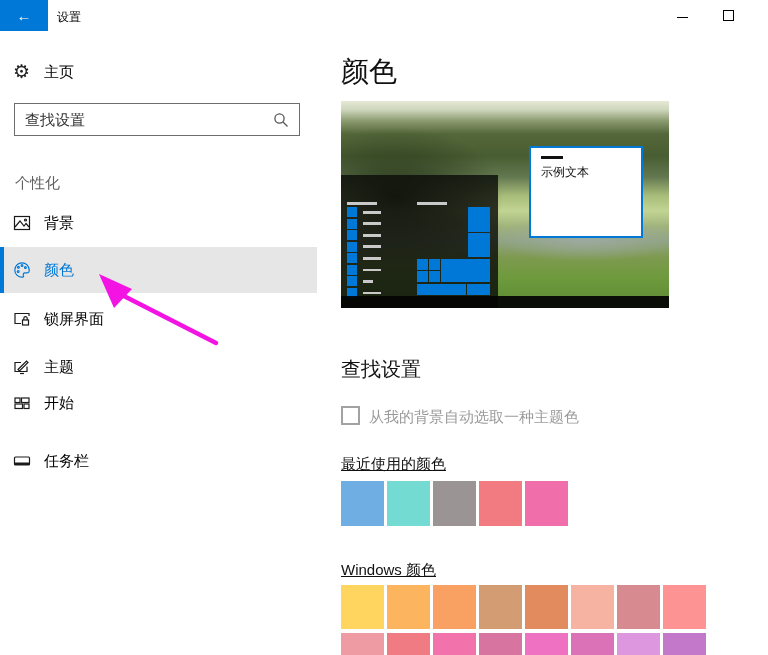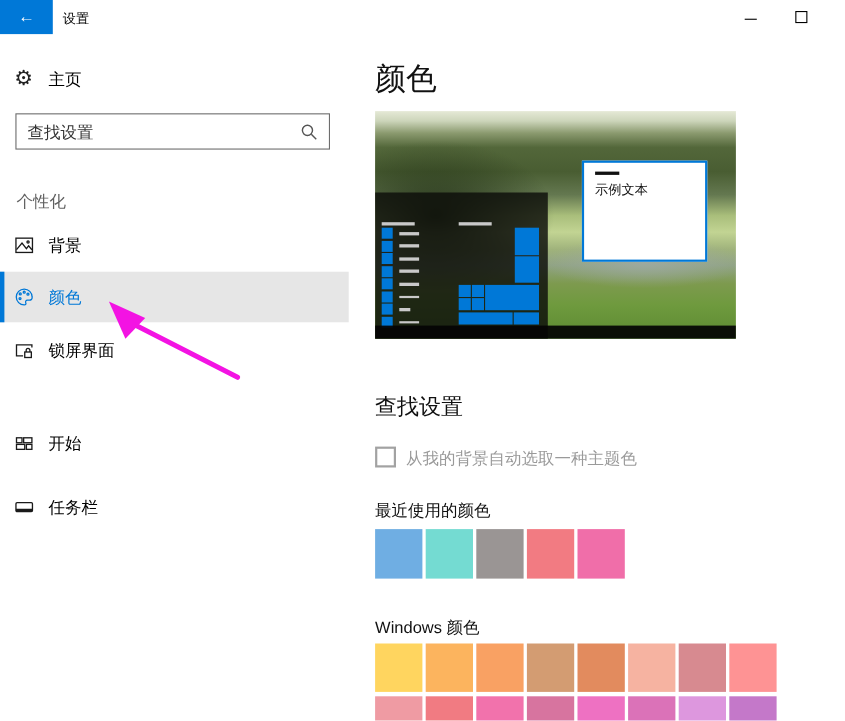--- a/index.html
+++ b/index.html
@@ -58,21 +58,21 @@
   .pv-bigtile { display:flex; align-items:center; justify-content:center; color:#fff; font-size:19px; }
   .pv-window { position:absolute; left:188px; top:45px; width:114px; height:92px; background:#fff; border:2px solid #0078d7; }
   .pv-window .wdash { position:absolute; left:10px; top:8px; width:22px; height:3px; background:#111; }
   .pv-window .wtext { position:absolute; left:10px; top:16px; font-size:12px; color:#111; }
 
   .sec-heading { position:absolute; left:341px; top:356px; font-size:20px; color:#111; }
   .chk-row { position:absolute; left:341px; top:406px; height:20px; }
   .chk-box { position:absolute; left:0; top:0; width:19px; height:19px; border:2px solid #a2a2a2; background:#fff; }
   .chk-lbl { position:absolute; left:28px; top:2px; font-size:15px; color:#9a9a9a; white-space:nowrap; }
 
-  .group-lbl { position:absolute; left:341px; font-size:15px; color:#111; }
+  .group-lbl { position:absolute; left:341px; font-size:15px; color:#111;text-decoration:underline; }
   .swatch-row { position:absolute; left:341px; display:flex; gap:3px; }
   .swatch { width:43px; height:44px; }
   .swatch-row.recent .swatch { height:45px; }
 </style>
 </head>
 <body>
 
 <div id="app">
 
   <div class="back-btn">
@@ -124,20 +124,28 @@
 
   <div class="side-item" style="top:296px;">
     <svg class="icon" viewBox="0 0 18 18">
       <path d="M16 6 V3.5 H2 v10 h6"></path>
       <rect x="9.5" y="10" width="6" height="5"></rect>
       <path d="M10.8 10 v-1.6 a1.7 1.7 0 0 1 3.4 0 V10"></path>
     </svg>
     <span class="lbl">锁屏界面</span>
   </div>
 
+  <div class="side-item" style="top:344px;">
+    <svg class="icon" viewBox="0 0 18 18">
+      <path d="M14 8.5 V13.5 H2 V4.5 h6"></path>
+      <path d="M5 11.5 L13.5 3 L15 4.5 L6.5 13 Z"></path>
+      <path d="M7 15.5 h4"></path>
+    </svg>
+    <span class="lbl">主题</span>
+  </div>
 
   <div class="side-item" style="top:380px;">
     <svg class="icon" viewBox="0 0 18 18">
       <rect x="2" y="4" width="5" height="4.5"></rect>
       <rect x="8.5" y="4" width="7.5" height="4.5"></rect>
       <rect x="2" y="10" width="7.5" height="4.5"></rect>
       <rect x="11" y="10" width="5" height="4.5"></rect>
     </svg>
     <span class="lbl">开始</span>
   </div>

